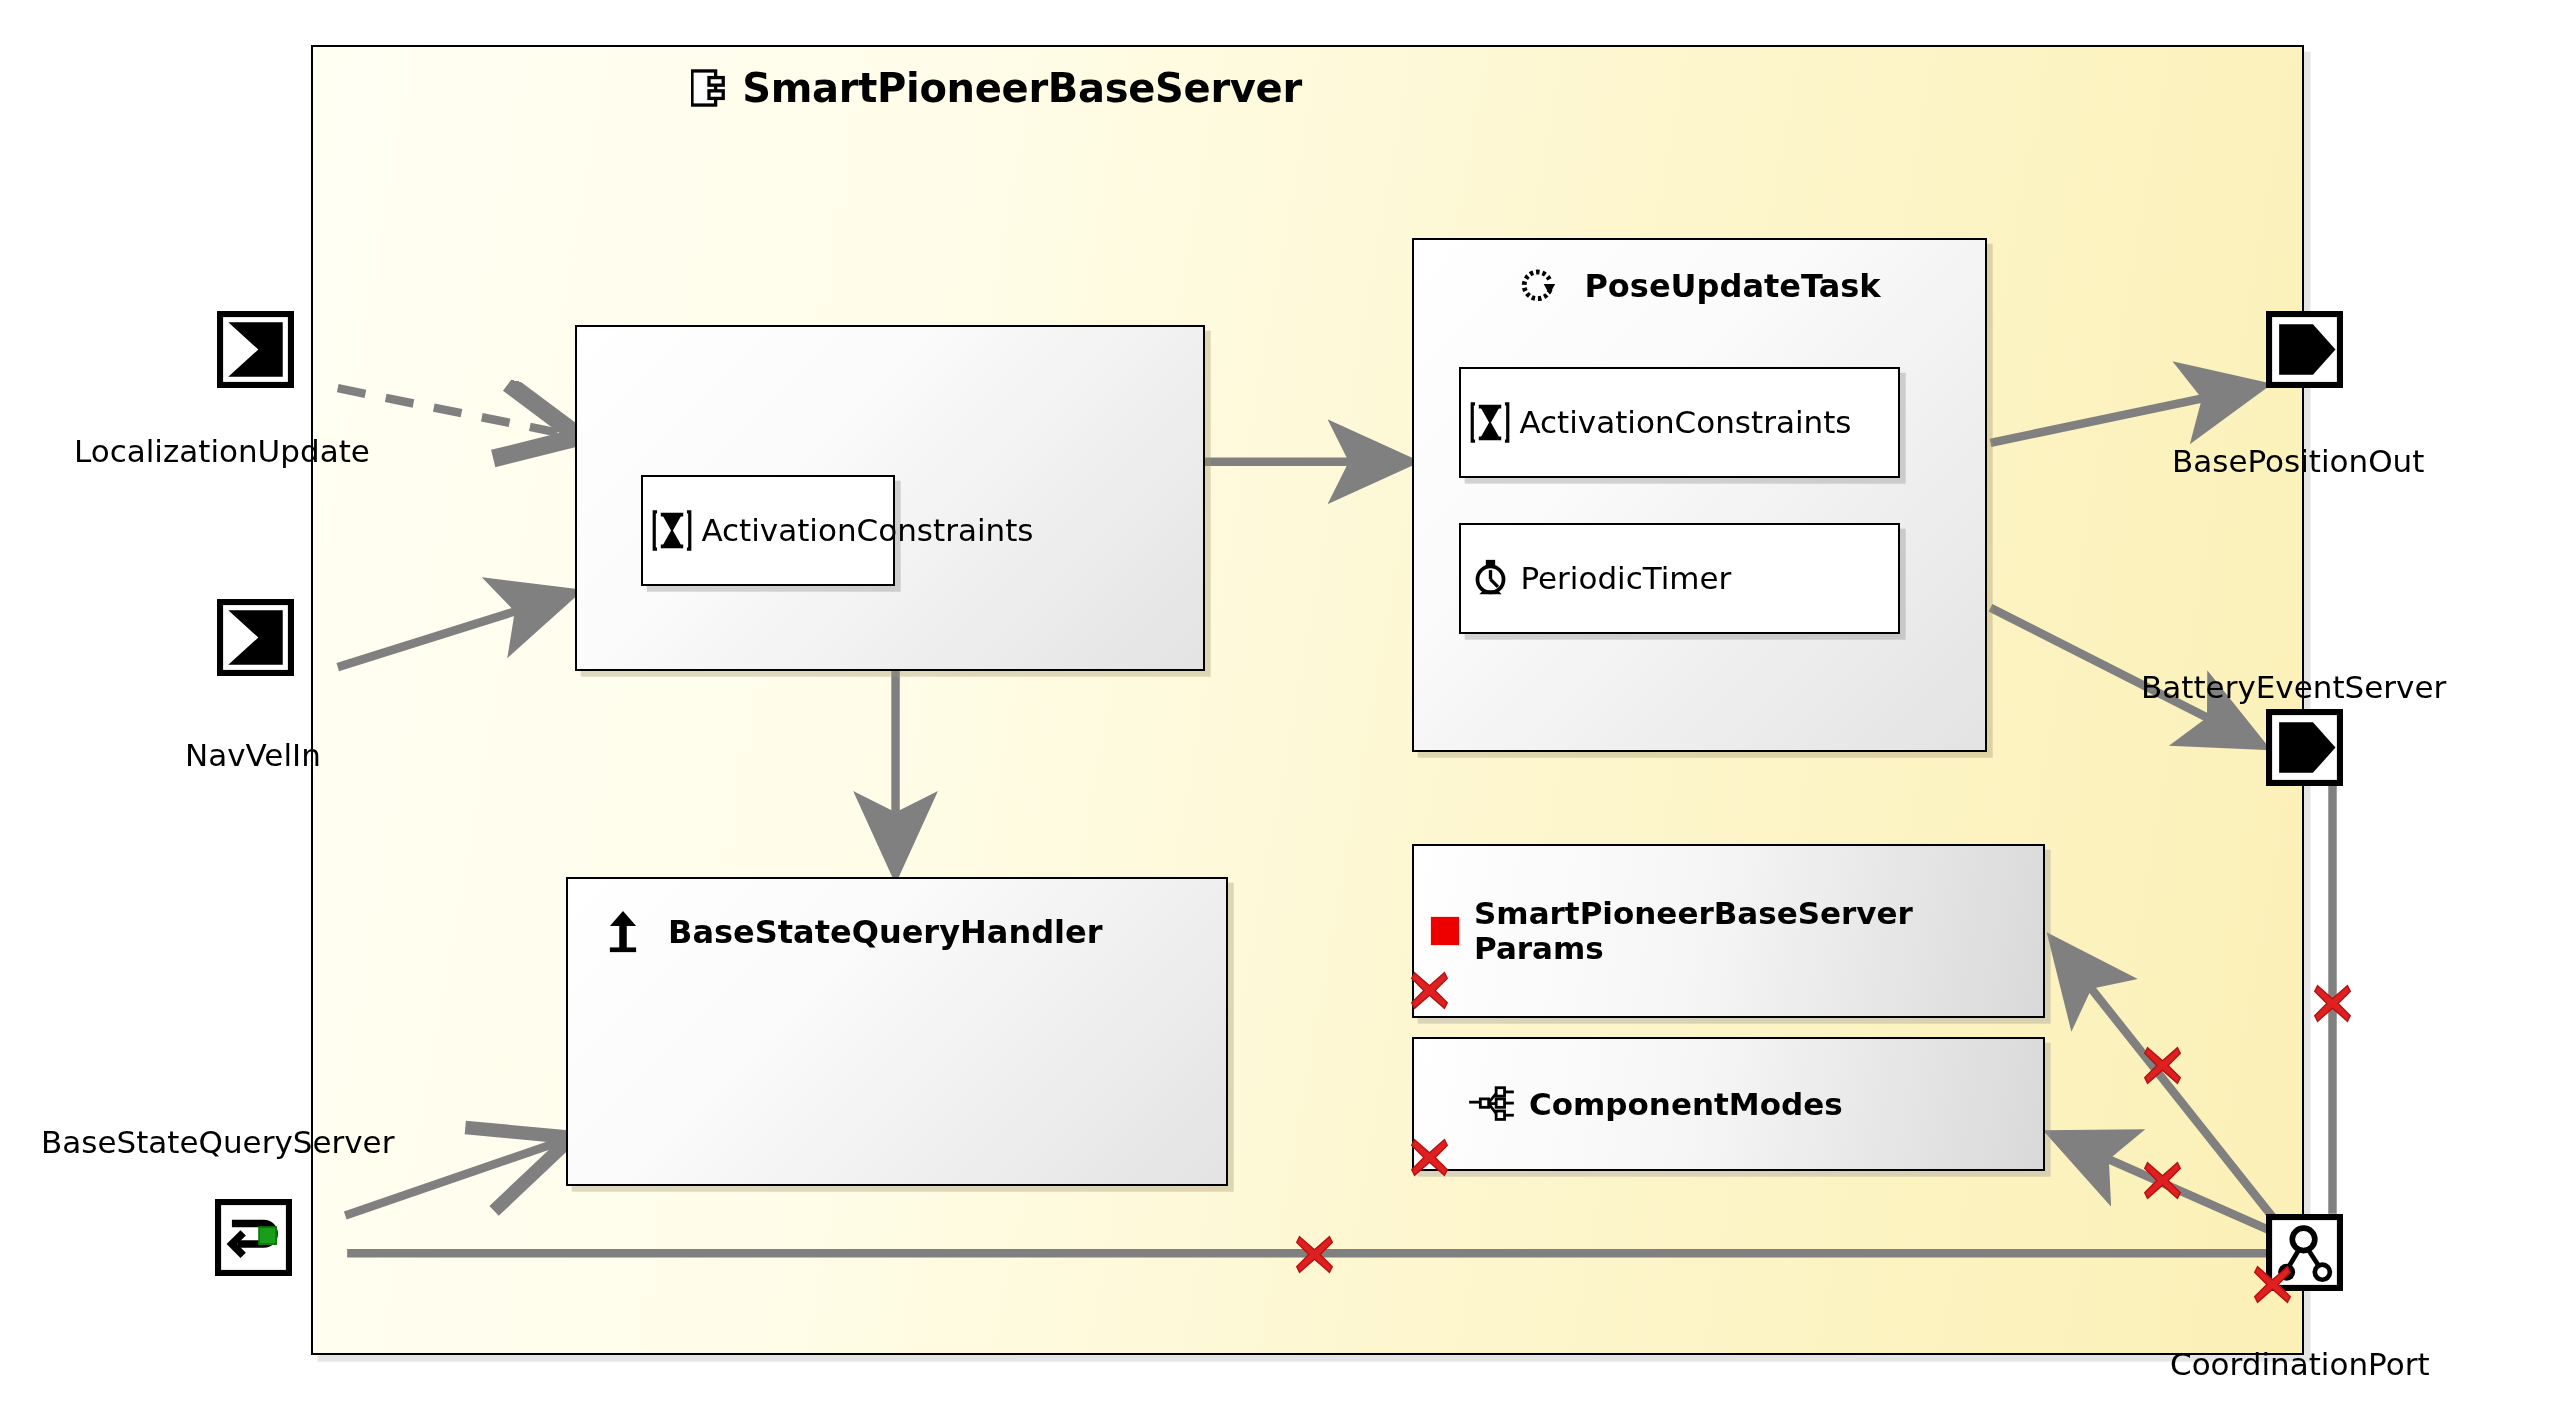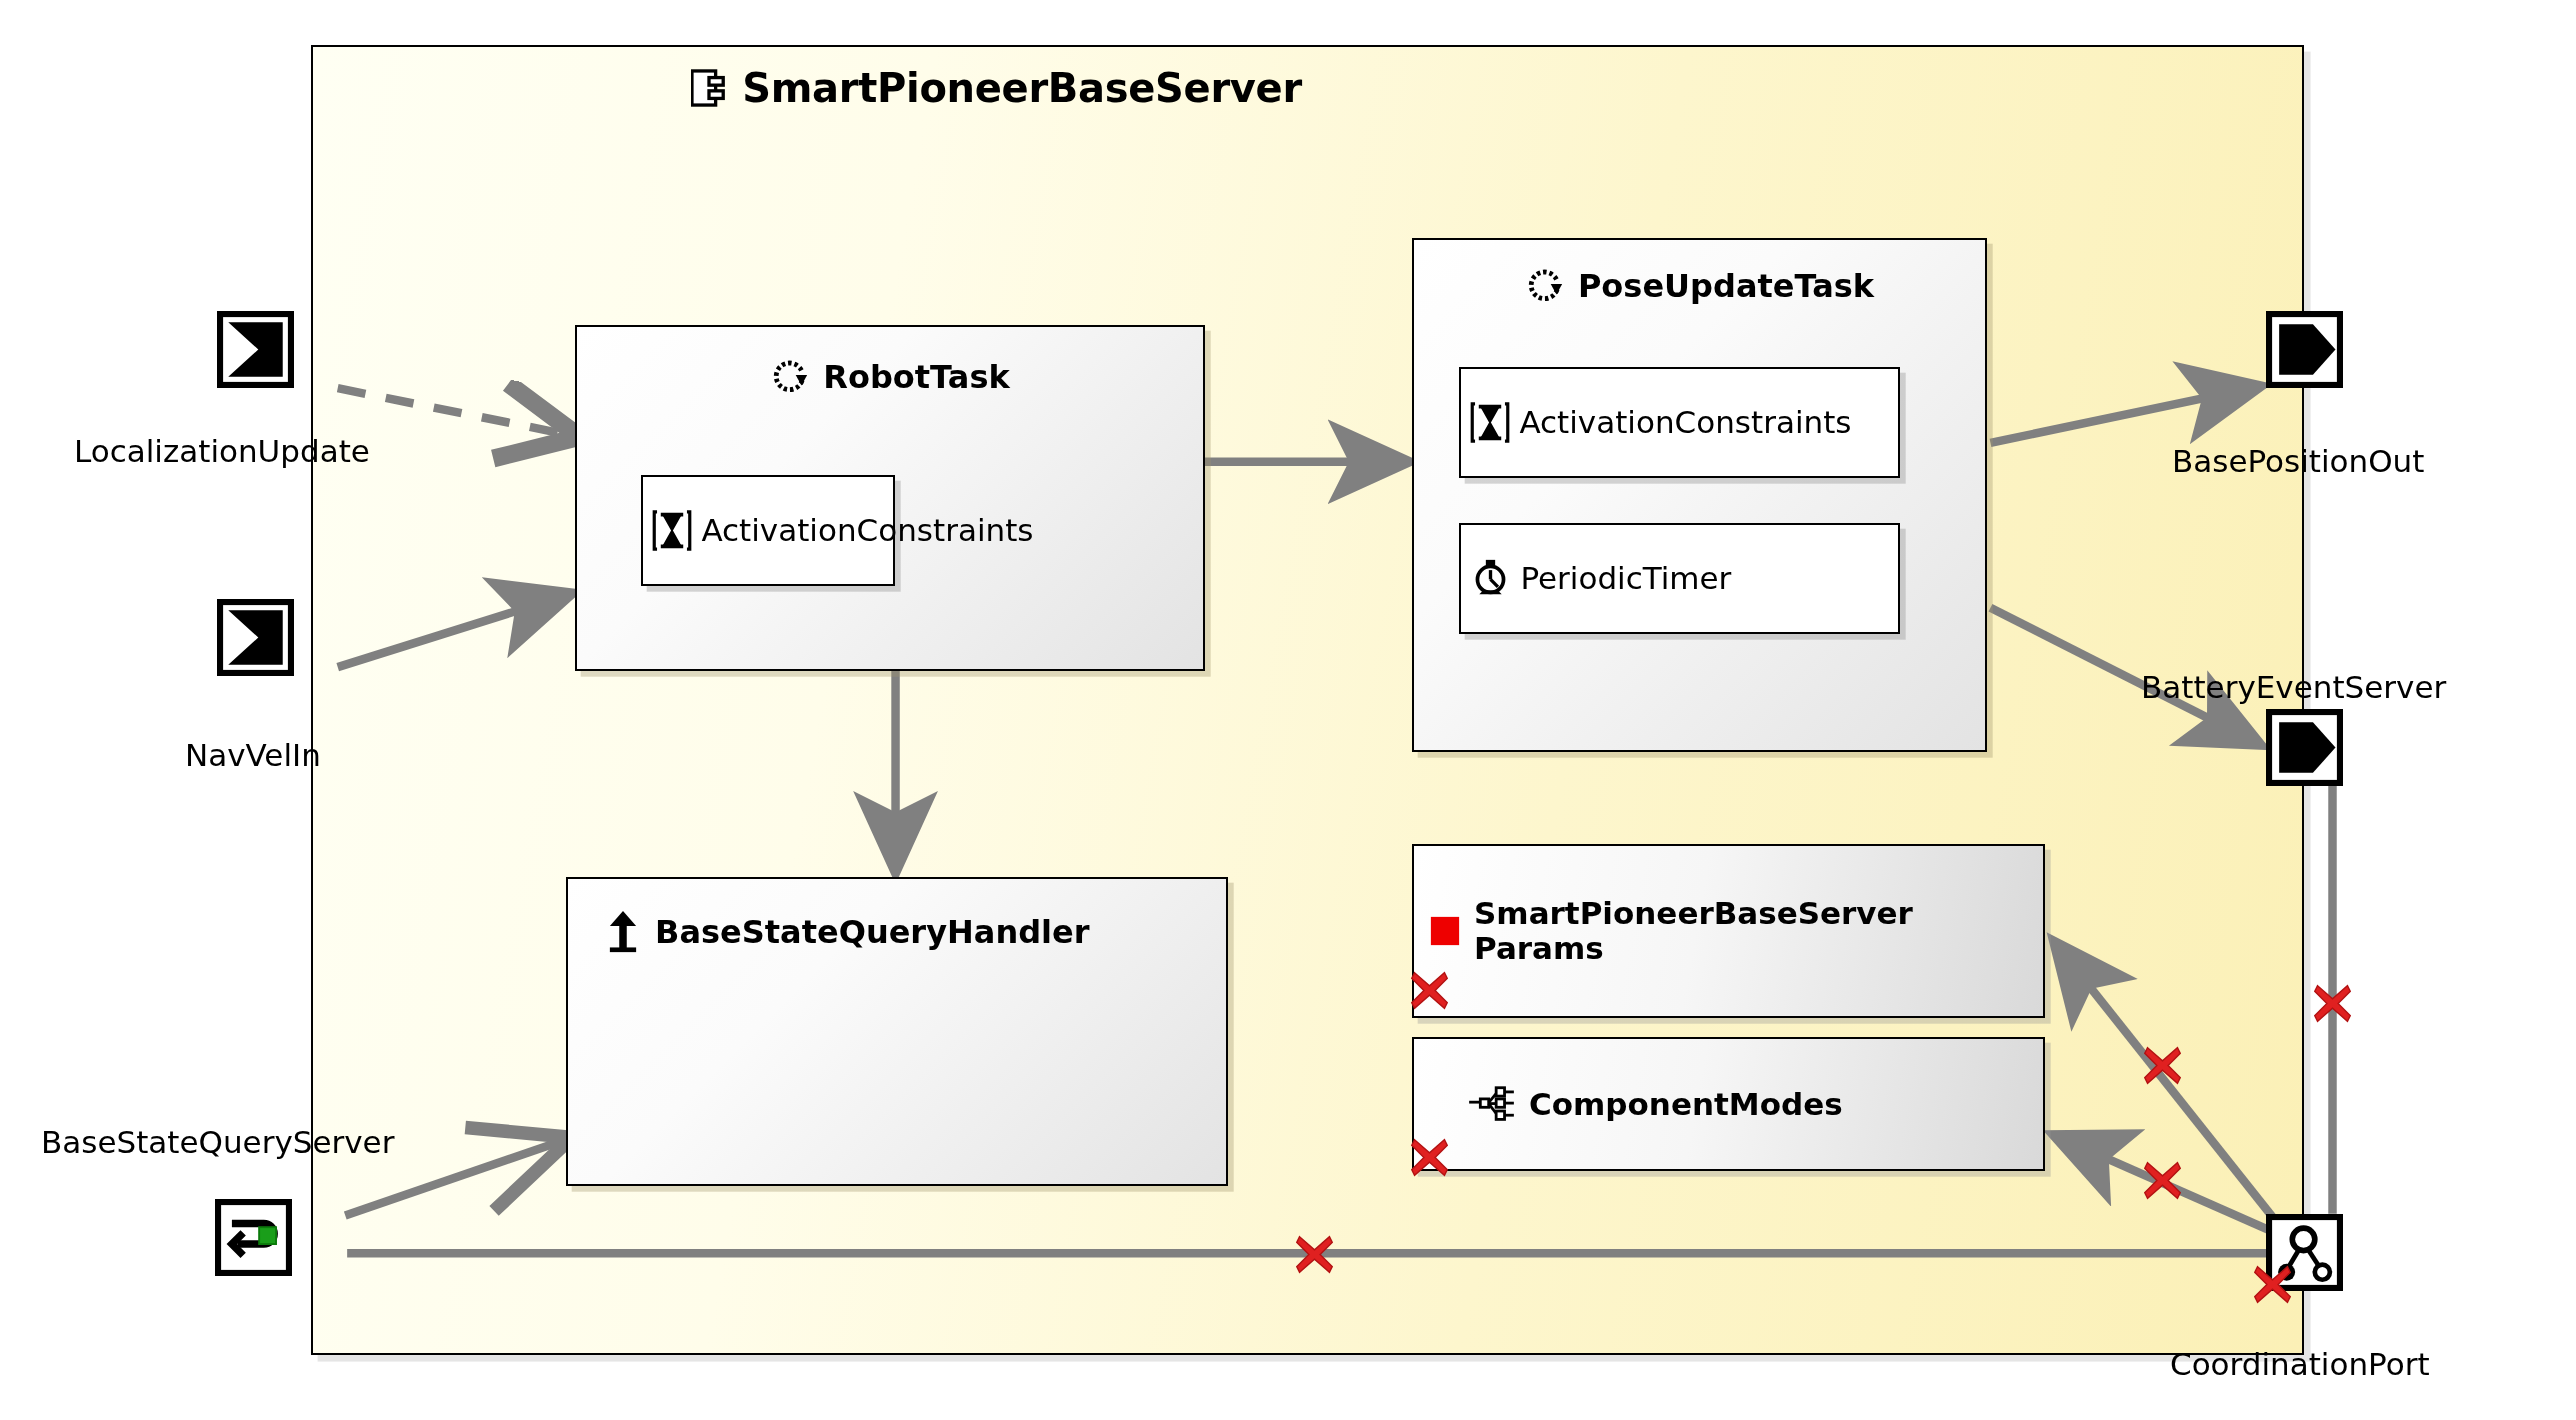--- a/index.html
+++ b/index.html
@@ -29,21 +29,21 @@
 
   
   .task-box{
     position:absolute;
     border:2.8px solid #000;
     background:linear-gradient(135deg,#ffffff 0%,#fbfbfb 35%,#e3e3e3 100%);
     box-shadow:5.7px 5.7px 0 rgba(160,150,110,0.35);
     box-sizing:border-box;
   }
   .task-header{
-    display:flex;align-items:center;justify-content:center;gap:13px;
+    display:flex;align-items:center;justify-content:center;gap:26px;
     font-size:32px;font-weight:bold;color:#000;white-space:nowrap;
   }
   .nested-box{
     position:absolute;
     border:2.8px solid #000;
     background:#ffffff;
     box-shadow:5.7px 5.7px 0 rgba(150,150,150,0.40);
     box-sizing:border-box;
     display:flex;align-items:center;gap:9.4px;
     padding-left:9px;
@@ -152,29 +152,20 @@
     <g>
       <path d="M2418,1330 L368,1330" stroke="#808080" stroke-width="9" fill="none"></path>
     </g>
 
     <g>
       <path d="M2475,830 L2475,1288" stroke="#808080" stroke-width="9" fill="none"></path>
     </g>
   </svg>
 
   <div class="task-box" style="left:575px;top:325px;width:630px;height:346px;">
-    <div class="task-header" style="position:absolute;left:0;top:30px;width:100%;">
-      <span style="display:inline-block;width:40px;height:40px;">
-        <svg width="40" height="40" viewBox="0 0 42 42">
-          <path d="M33,14 A14,14 0 1,0 34,24" fill="none" stroke="#000" stroke-width="5" stroke-dasharray="3.6,3.0"></path>
-          <path d="M27,19 L33,30 L39,19 z" fill="#000"></path>
-        </svg>
-      </span>
-      <span>RobotTask</span>
-    </div>
     <div class="nested-box" style="left:64px;top:148px;width:254px;height:111px;">
       <span style="display:inline-block;width:40px;height:43px;flex:0 0 auto;">
         <svg width="40" height="43" viewBox="0 0 42 46">
           <path d="M5,3 L2,3 L2,43 L5,43" fill="none" stroke="#000" stroke-width="3.4"></path>
           <path d="M37,3 L40,3 L40,43 L37,43" fill="none" stroke="#000" stroke-width="3.4"></path>
           <path d="M11,7 L31,7 L22,23 L31,39 L11,39 L20,23 z" fill="#000"></path>
           <rect x="9" y="4" width="24" height="4" fill="#000"></rect>
           <rect x="9" y="38" width="24" height="4" fill="#000"></rect>
         </svg>
       </span>

